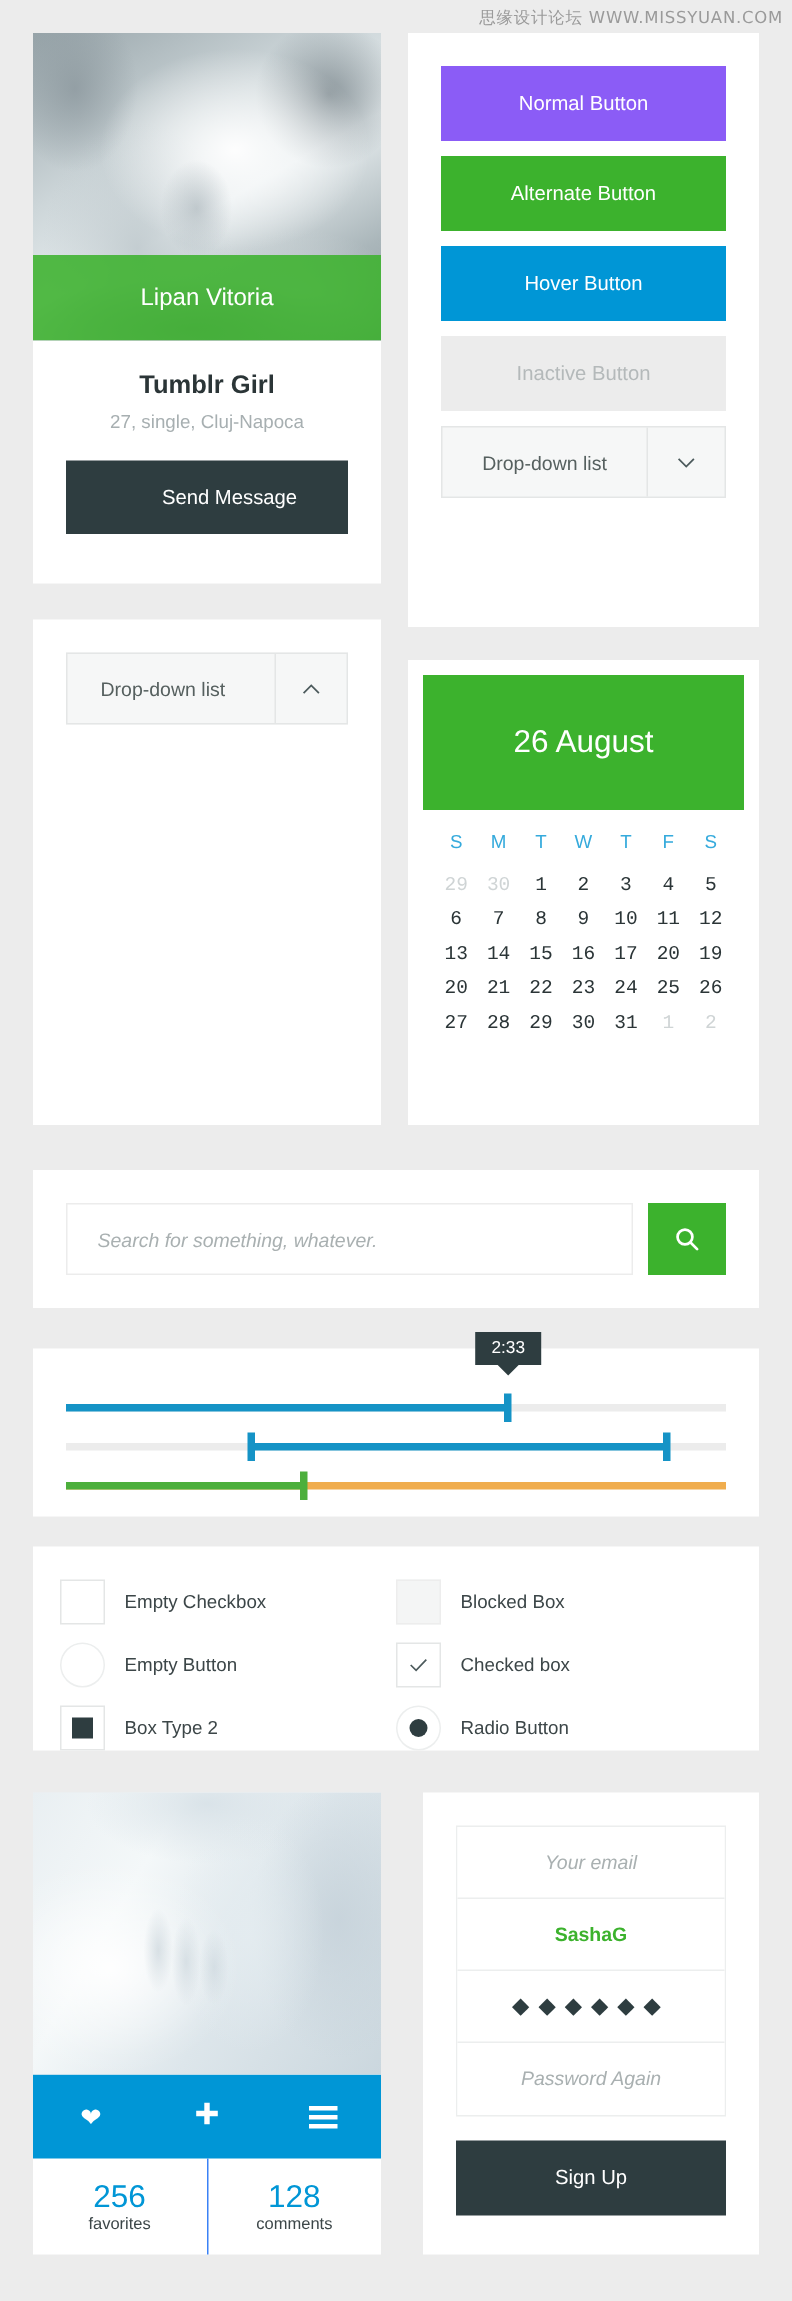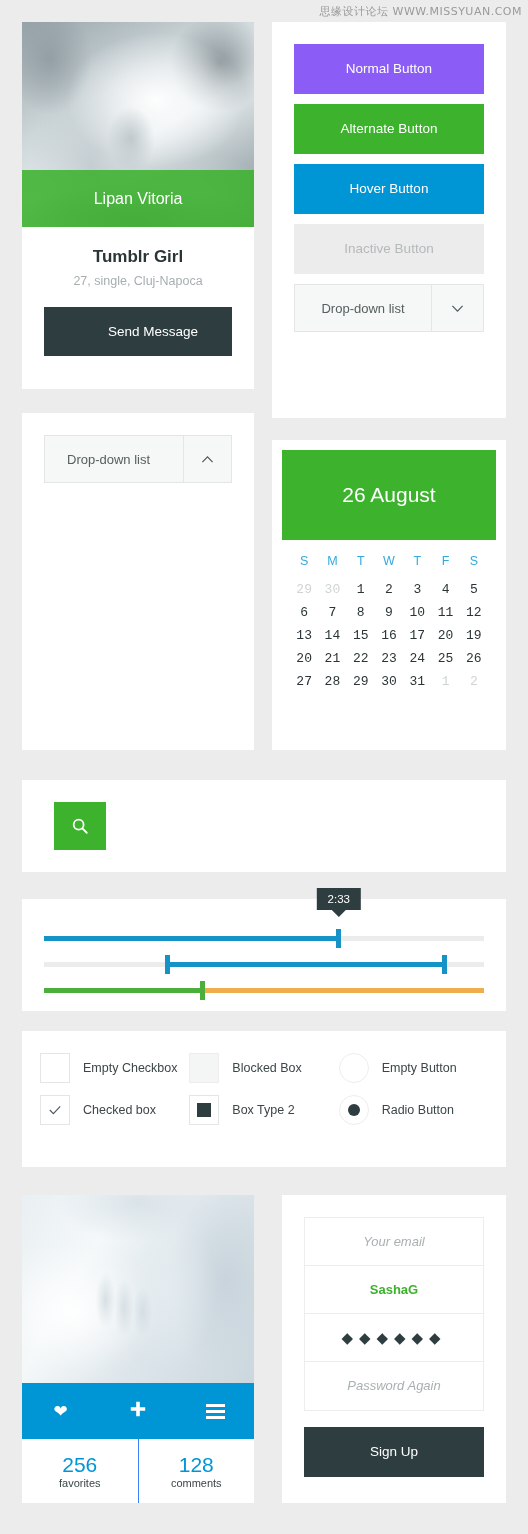--- a/index.html
+++ b/index.html
@@ -187,21 +187,21 @@
   }
   .tooltip:after {
     content: ""; position: absolute; left: 50%; bottom: -7px;
     transform: translateX(-50%);
     border-left: 7px solid transparent; border-right: 7px solid transparent;
     border-top: 7px solid #2e3d40;
   }
 
   
   #checkbox-card { left: 22px; top: 1031px; width: 484px; height: 136px; padding: 22px 18px; }
-  .cb-grid { display: grid; grid-template-columns: repeat(3, 1fr); row-gap: 12px; }
+  .cb-grid { display: grid; grid-template-columns: repeat(2, 1fr); row-gap: 12px; }
   .cb-cell { display: flex; align-items: center; }
   .cb-box {
     width: 30px; height: 30px; border: 1px solid #e4e6e6;
     background: #ffffff; margin-right: 13px; flex: 0 0 auto;
     display: flex; align-items: center; justify-content: center; cursor: pointer;
   }
   .cb-box.blocked { background: #f4f5f5; border-color: #ededed; cursor: default; }
   .cb-box .tick { width: 16px; height: 16px; }
   .cb-box .tick path { fill: none; stroke: #4c5a5c; stroke-width: 1.4; }
   .cb-inner-sq { width: 14px; height: 14px; background: #2e3d40; }
@@ -372,20 +372,21 @@
     <div class="cal-day">29</div>
     <div class="cal-day">30</div>
     <div class="cal-day">31</div>
     <div class="cal-day muted">1</div>
     <div class="cal-day muted">2</div>
   </div>
 </div>
 
 <div class="card" id="search-card">
   <div class="search-row">
+    <input class="search-input" type="text" placeholder="Search for something, whatever." style="">
     <button class="search-btn">
       <svg viewBox="0 0 20 20">
         <circle cx="8.5" cy="8.5" r="5.5"></circle>
         <line x1="12.6" y1="12.6" x2="17.5" y2="17.5"></line>
       </svg>
     </button>
   </div>
 </div>
 
 <div class="card" id="sliders-card">

